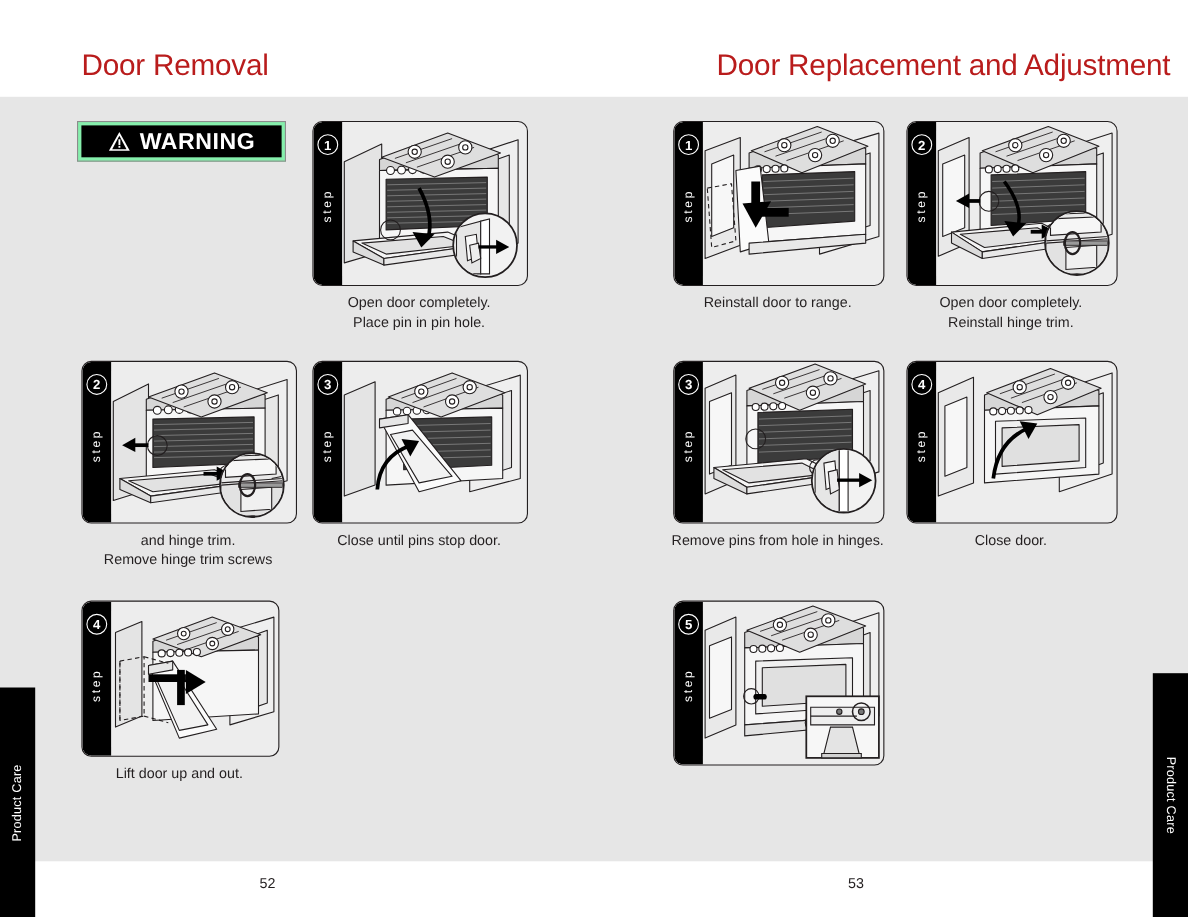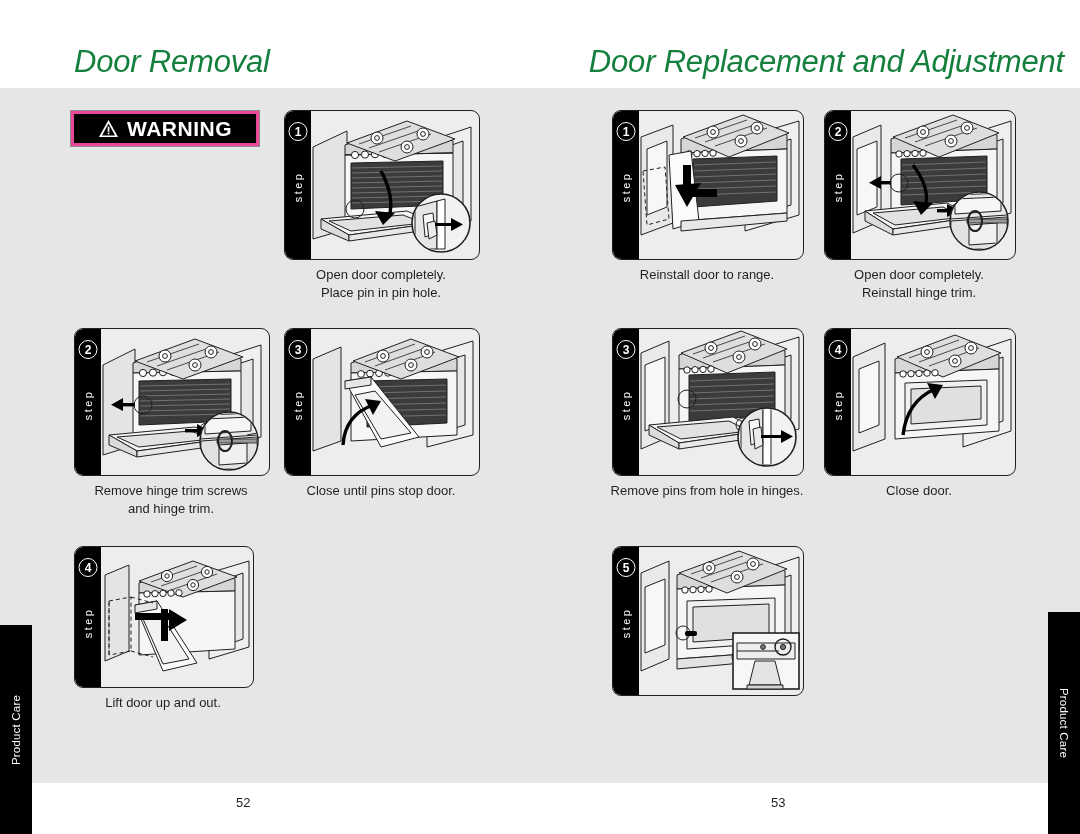--- a/index.html
+++ b/index.html
@@ -40,37 +40,36 @@
     white-space: nowrap;
     transform-origin: 50% 50%;
   }
   .tab-left  span { transform: translate(-50%,-50%) rotate(-90deg); }
   .tab-right span { transform: translate(-50%,-50%) rotate(90deg); }
 
   
   .page-title {
     position: absolute;
     top: 44px;
-    font-size: 31px;
+    font-size: 27px;
     font-weight: 400;
-    color: #15803d;
+    color: #b91c1c;
     letter-spacing: -.2px;
     white-space: nowrap;
-    font-style: italic;
   }
   .title-left  { left: 74px; }
   .title-right { right: 16px; margin-left: 38px; }
 
   
   .warning-box {
     position: absolute;
     left: 70px; top: 110px;
     width: 190px;
     border: 1px solid #8c8c8c;
-    background: #ec4899;
+    background: #86efac;
     box-sizing: border-box;
     padding: 3px;
   }
   .warning-bar {
     background: #000000;
     color: #ffffff;
     display: flex;
     align-items: center;
     justify-content: center;
     gap: 8px;
@@ -359,22 +358,22 @@
             <defs>
                 <clipPath id="c2">
                   <circle cx="128" cy="112" r="28"></circle>
                 </clipPath>
               </defs>
           </g>
         </svg>
       </div>
     </div>
     <div class="caption">
+      <div>and hinge trim.</div>
       <div>Remove hinge trim screws</div>
-      <div>and hinge trim.</div>
     </div>
   </div>
 
   <div class="panel" style="left:284px; top:328px; width:194px; height:146px;">
     <div class="panel-frame">
       <div class="step-rail">
         <div class="step-badge">3</div>
         <div class="step-word">step</div>
       </div>
       <div class="art">

